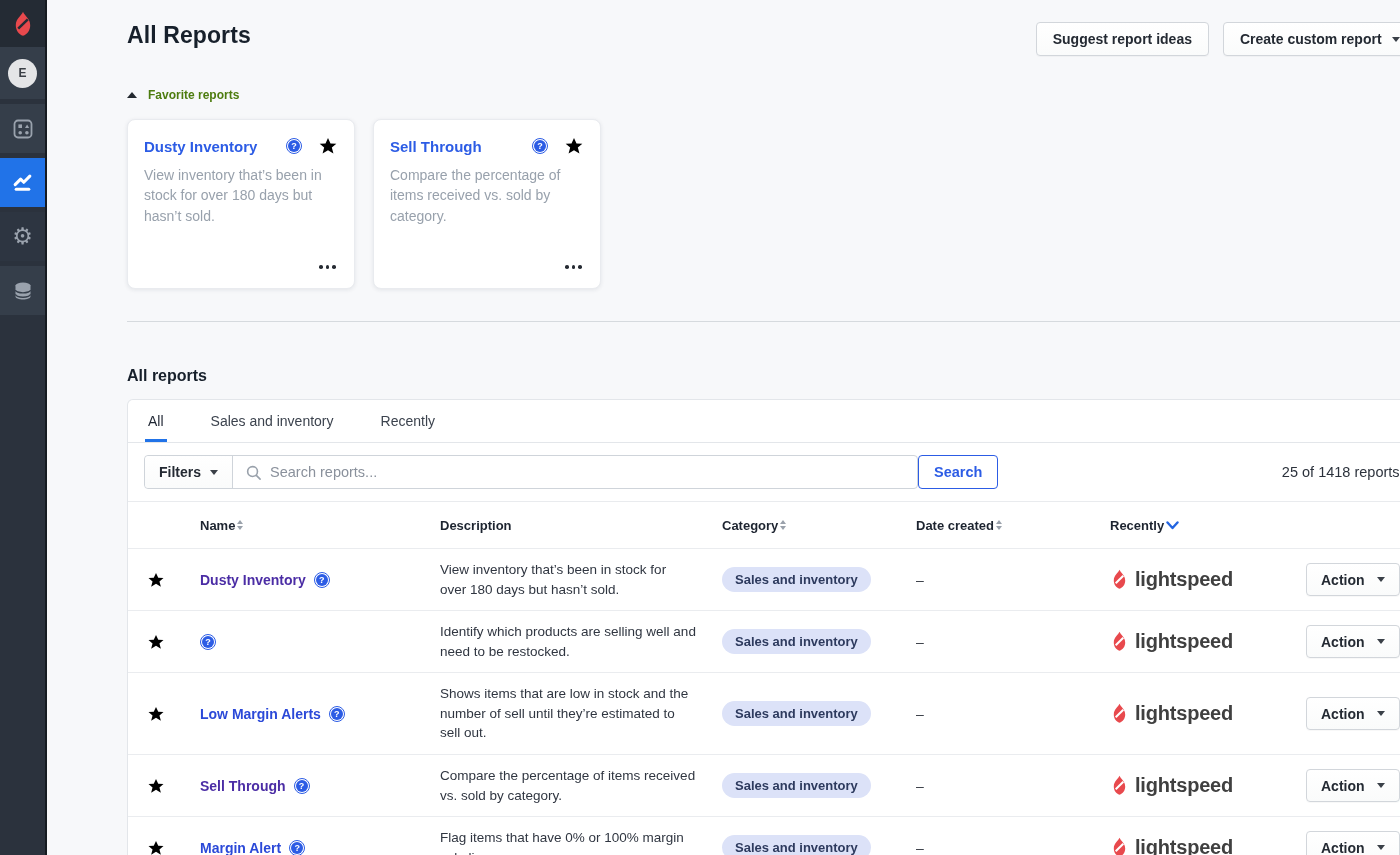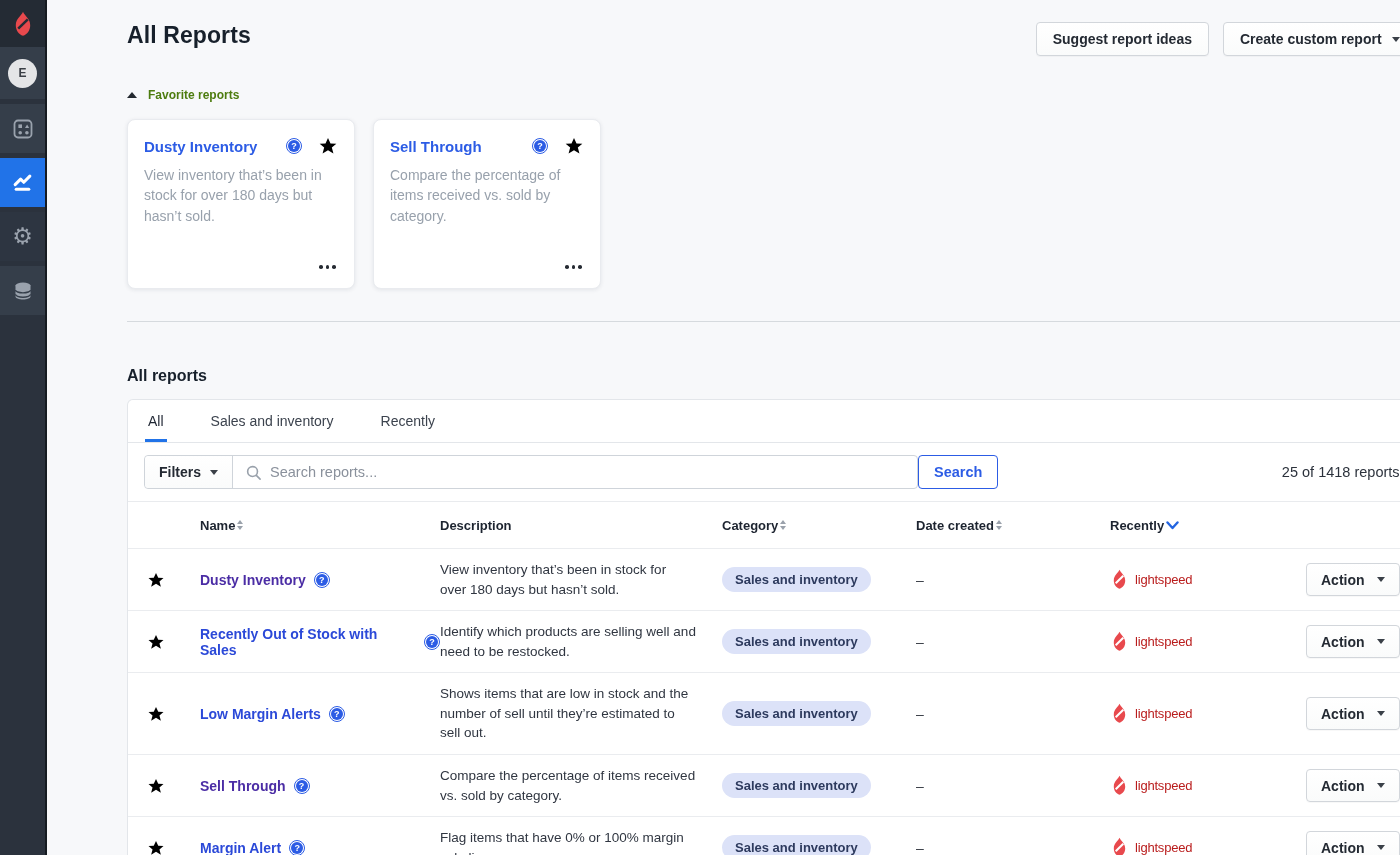--- a/index.html
+++ b/index.html
@@ -80,21 +80,21 @@
   .t-row .star.filled { display:none; }
   .t-row .star.outline { display:block; }
   .t-row.starred .star.filled { display:block; }
   .name-wrap { display:flex; align-items:center; gap:8px; padding-left:16px; }
   .report-link { font-size:14px; font-weight:700; color:#2b49d8; text-decoration:none; cursor:pointer; }
   .t-row.visited .report-link { color:#4b2da5; }
   .c-desc { font-size:13.5px; line-height:1.45; color:#303641; padding-right:26px; }
   .pill { display:inline-block; background:#dce2f8; color:#2d3a5e; font-size:13px; font-weight:700; padding:5px 13px; border-radius:14px; }
   .c-date { font-size:14px; color:#3f444c; }
   .c-creator { display:flex; align-items:center; gap:6px; }
-  .wordmark { font-size:13px; font-weight:400; color:#b91c1c; letter-spacing:-.2px; }
+  .wordmark { font-size:20px; font-weight:700; color:#404040; letter-spacing:-.2px; }
   .c-action { justify-self:end; padding-right:16px; }
   .action-btn { height:33px; padding:0 14px; gap:12px; }
 
   .defs { position:absolute; width:0; height:0; overflow:hidden; }
 </style>
 </head>
 <body>
 
 <svg class="defs" xmlns="http://www.w3.org/2000/svg">
   <symbol id="flame" viewBox="0 0 24 26">
@@ -299,21 +299,20 @@
   </div>
 
   <div class="t-grid t-row">
     <div class="cell c-star">
 
       <svg class="star outline" width="18" height="18">
               <use href="#star"></use>
             </svg>
     </div>
     <div class="cell name-wrap">
-      <a class="report-link">Recently Out of Stock with Sales</a>
       <span class="help">
               <i>?</i>
             </span>
     </div>
     <div class="cell c-desc">Identify which products are selling well and need to be restocked.</div>
     <div class="cell">
       <span class="pill">Sales and inventory</span>
     </div>
     <div class="cell c-date">–</div>
     <div class="cell c-creator">

